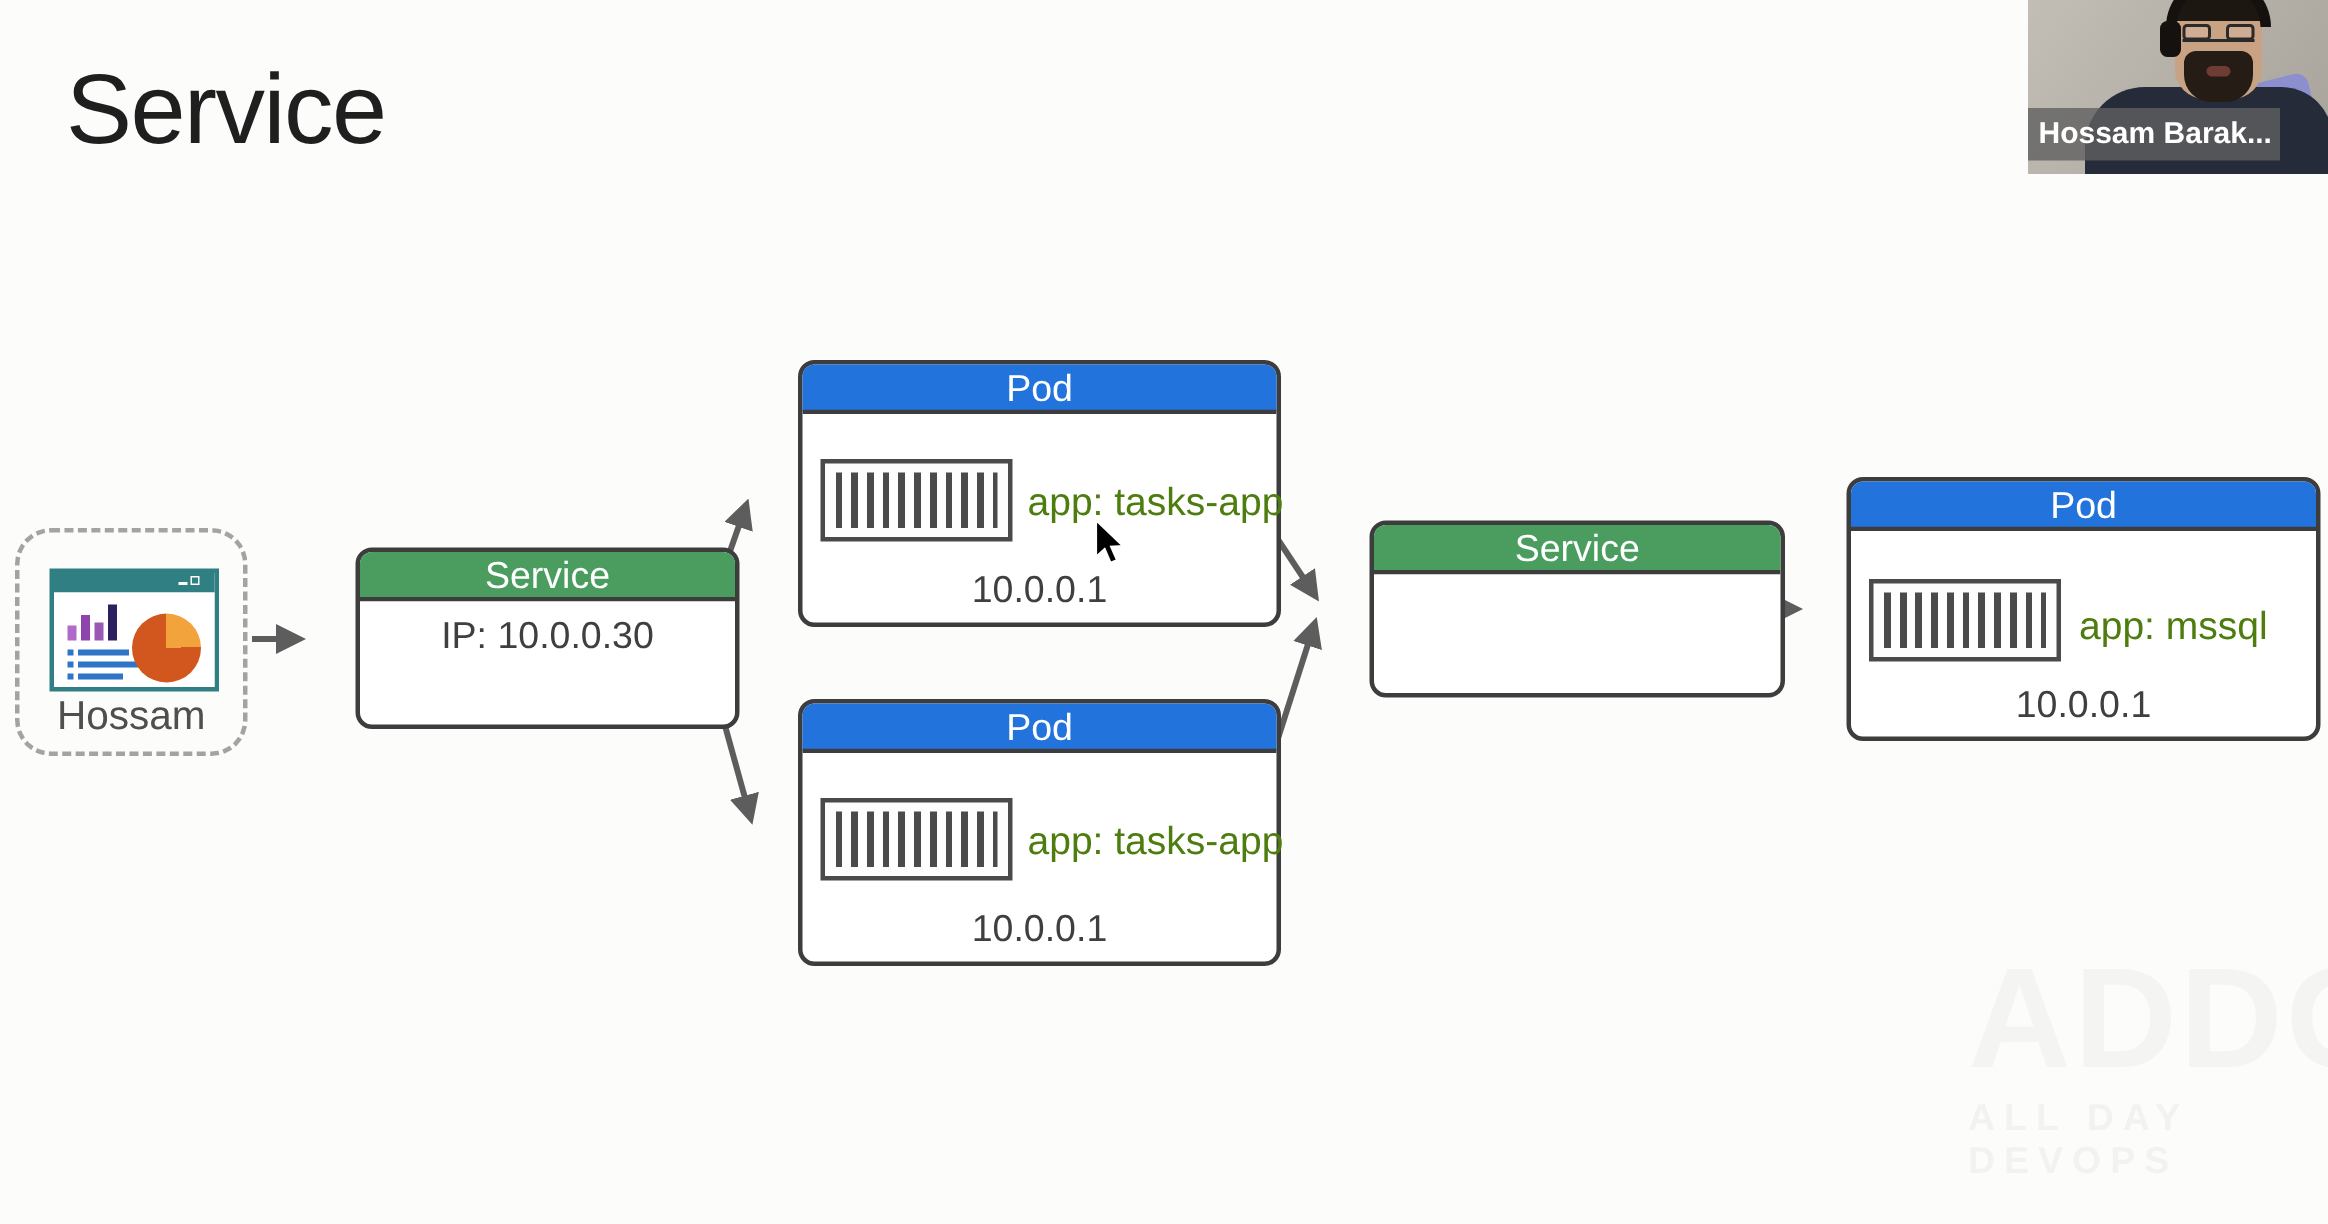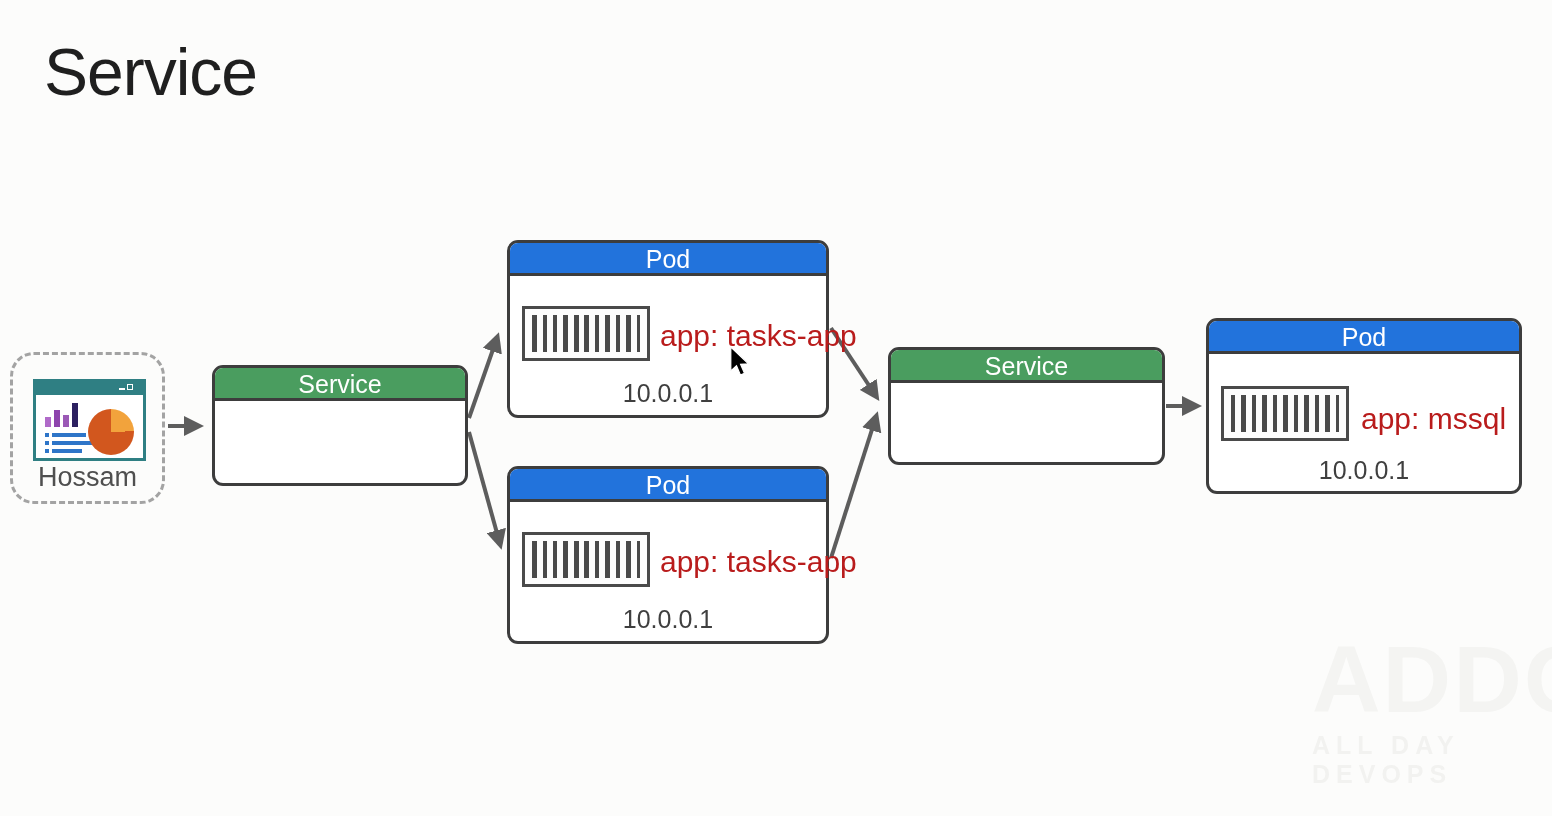--- a/index.html
+++ b/index.html
@@ -24,20 +24,21 @@
   .watermark .wm1 { font-size: 95px; font-weight: bold; letter-spacing: 2px; line-height: 95px; }
   .watermark .wm2 { font-size: 25px; font-weight: bold; letter-spacing: 6px; margin-top: 4px; color: rgba(110,108,100,0.07); }
 
   
   .node {
     position: absolute;
     border: 3px solid #3d3d3d;
     border-radius: 11px;
     background: #ffffff;
     overflow: visible;
+    margin-left: 25px;
   }
   .node-header {
     height: 33px;
     border-bottom: 3px solid #3d3d3d;
     border-radius: 8px 8px 0 0;
     color: #ffffff;
     font-size: 25px;
     text-align: center;
     line-height: 32px;
   }
@@ -54,21 +55,21 @@
     border: 3px solid #4a4a4a;
     background: #fdfdfd;
     padding: 6px 7px;
   }
   .barcode-bars {
     width: 100%; height: 100%;
     background: repeating-linear-gradient(90deg, #4a4a4a 0 4.5px, transparent 4.5px 10.5px);
   }
   .app-label {
     position: absolute;
-    font-size: 30px; color: #b91c1c; white-space: nowrap;
+    font-size: 26px; color: #4d7c0f; white-space: nowrap;
   }
   .pod-ip {
     position: absolute; width: 100%;
     text-align: center; font-size: 25px; color: #3f3f3f;
   }
 
   
   .client-node {
     position: absolute; left: 10px; top: 352px;
     width: 155px; height: 152px;
@@ -245,20 +246,21 @@
         </div>
         <div class="pie"></div>
       </div>
     </div>
     <div class="client-label">Hossam</div>
   </div>
 
   <div class="node" style="left:212px; top:365px; width:256px; height:121px;">
     <div class="node-header service-header">Service</div>
     <div class="node-body svc-body">
+      <div class="svc-line">IP: 10.0.0.30</div>
     </div>
   </div>
 
   <div class="node" style="left:507px; top:240px; width:322px; height:178px;">
     <div class="node-header pod-header">Pod</div>
     <div class="node-body" style="height:139px;">
       <div class="barcode" style="left:12px; top:30px;">
           <div class="barcode-bars"></div>
         </div>
       <div class="app-label" style="left:150px; top:43px;">app: tasks-app</div>
@@ -287,18 +289,33 @@
     <div class="node-header pod-header">Pod</div>
     <div class="node-body" style="height:137px;">
       <div class="barcode" style="left:12px; top:32px;">
           <div class="barcode-bars"></div>
         </div>
       <div class="app-label" style="left:152px; top:48px;">app: mssql</div>
       <div class="pod-ip" style="top:102px;">10.0.0.1</div>
     </div>
   </div>
 
+  <div class="webcam">
+    <div class="person-shirt"></div>
+    <div class="person-torso"></div>
+    <div class="person-head"></div>
+    <div class="person-hair"></div>
+    <div class="headphone-band"></div>
+    <div class="headphone-cup"></div>
+    <div class="person-glasses">
+        <i></i>
+        <i></i>
+      </div>
+    <div class="person-beard"></div>
+    <div class="person-mouth"></div>
+    <div class="name-bar">Hossam Barak...</div>
+  </div>
 
   <svg class="cursor" width="24" height="32" viewBox="0 0 16 22">
     <path d="M1,0 L1,16.5 L4.9,12.9 L7.6,19.3 L10.4,18.1 L7.7,11.9 L13.1,11.6 Z" fill="#000000" stroke="#ffffff" stroke-width="0.8"></path>
   </svg>
 
 </div>
 
 </body></html>

